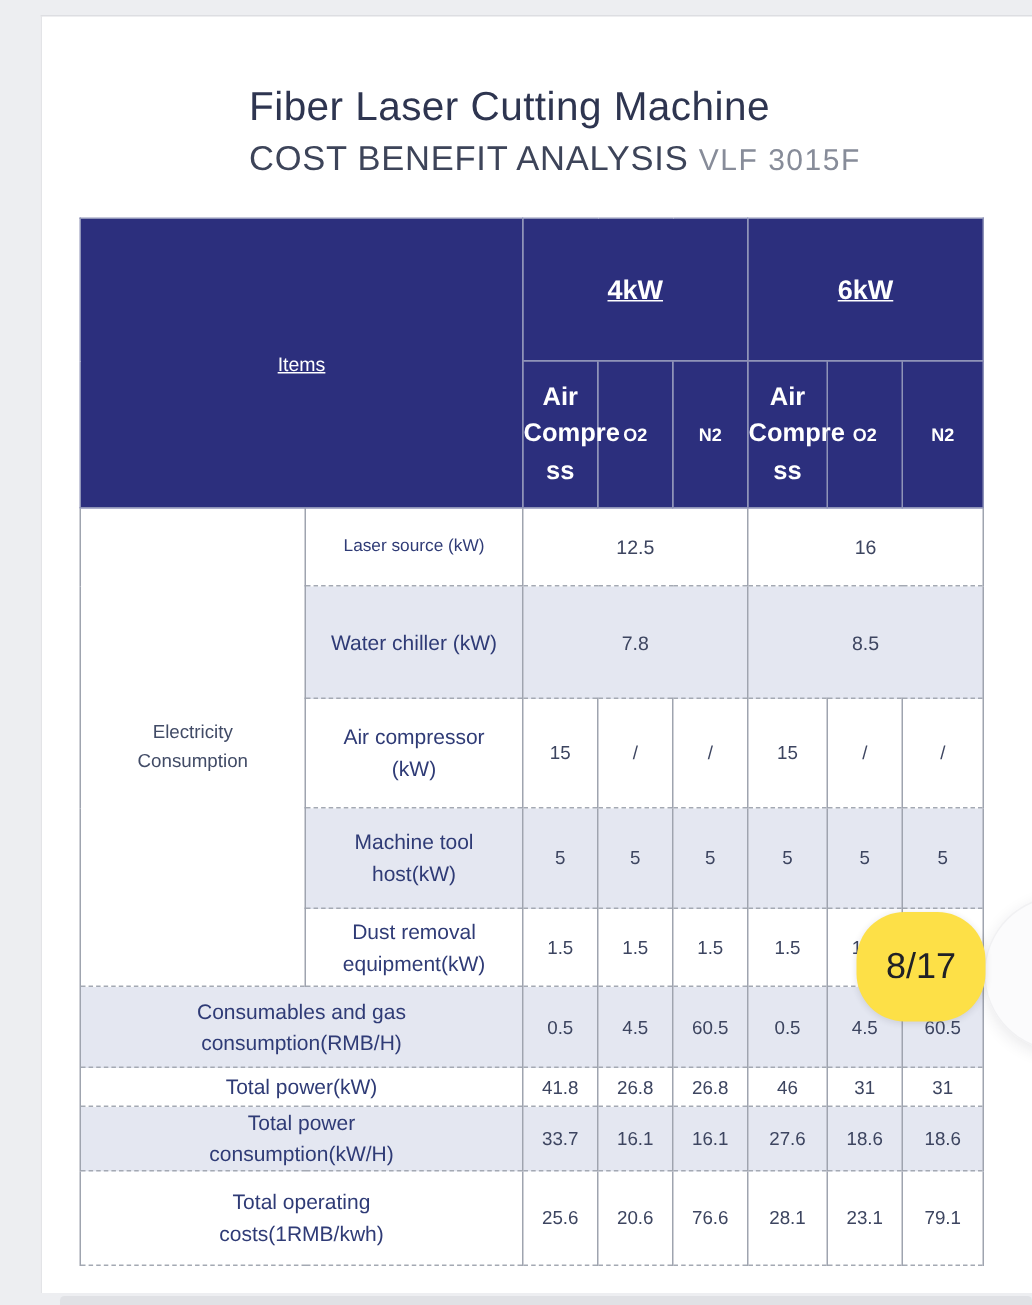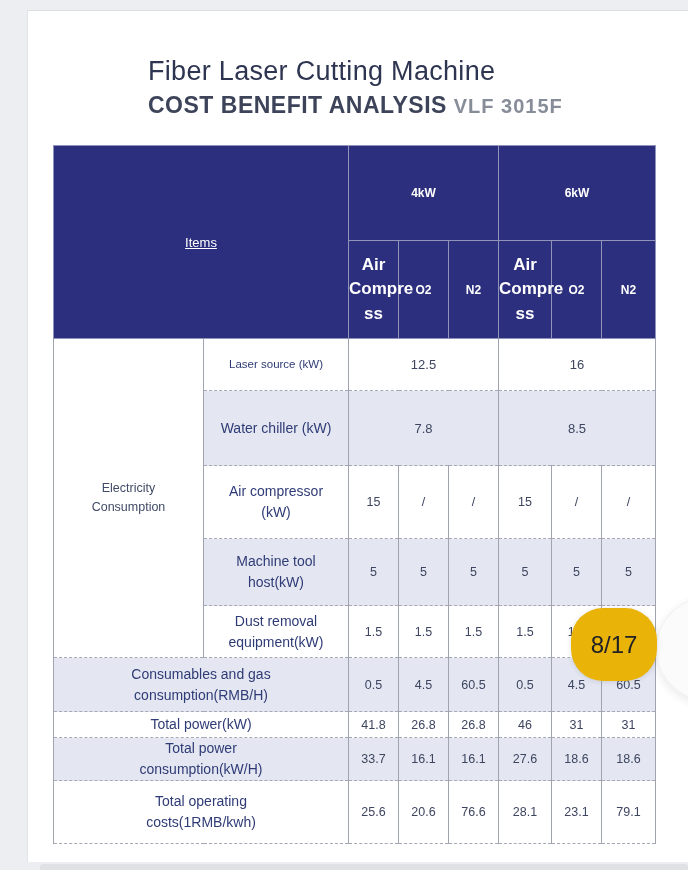--- a/index.html
+++ b/index.html
@@ -21,60 +21,60 @@
   .bottom-strip {
     position:absolute; left:40px; right:0; top:864px; height:6px;
     background:#e0e1e5; border-radius:3px 3px 0 0;
   }
 
   
   .logo { position:absolute; left:36px; top:36px; width:112px; text-align:center; }
   .logo svg { display:block; margin:0 auto; }
   .logo-line { font-size:7.8px; font-weight:bold; letter-spacing:1px; color:#1e2a6e; line-height:1.35; }
 
-  .title-block { position:absolute; left:148px; top:55px; }
+  .title-block { position:absolute; left:166px; top:55px; }
   .title-main { font-size:27px; color:#2e3550; letter-spacing:0.3px; line-height:1.2; font-weight:400; }
-  .title-sub  { font-size:23px; color:#3d4459; letter-spacing:0.5px; margin-top:5px; font-weight:700; }
+  .title-sub  { font-size:23px; color:#3d4459; letter-spacing:0.5px; margin-top:5px; font-weight:400; }
   .title-model { font-size:20px; color:#878c99; letter-spacing:1px; }
 
   
   table.cost {
     position:absolute; left:53px; top:145px;
     border-collapse:collapse; table-layout:fixed;
     width:602px;
   }
   table.cost td, table.cost th { padding:0; text-align:center; vertical-align:middle; white-space:pre-line; }
 
   
   th.navy {
     background:#2c2f7d; color:#ffffff; font-weight:400;
     border:1px solid #8f94b8;
   }
   th.items-cell  { font-size:13px;text-decoration:underline; }
-  th.group-cell  { font-size:12px; font-weight:bold; }
+  th.group-cell  { font-size:18px; font-weight:bold;text-decoration:underline; }
   th.subcol-cell { font-size:12px; font-weight:bold; line-height:1.5; }
   th.subcol-cell.air { font-weight:700; font-size:17px; line-height:1.45; }
 
   
   td.body-cell {
     background:#ffffff;
     border-left:1px solid #9fa4af; border-right:1px solid #9fa4af;
     border-top:1px dashed #a4a9b3; border-bottom:1px dashed #a4a9b3;
   }
   tr.shade td.body-cell { background:#e4e7f1; }
   td.section-cell { background:#ffffff !important; color:#414b66; font-size:12.5px; line-height:1.5;margin-top:12px; }
   td.row-label { color:#2f3b76; font-size:14px; line-height:1.5; }
   td.row-label.small { font-size:11.5px; }
   td.value-cell { color:#3d4560; font-size:12.5px; }
   td.value-cell.big { font-size:13px;margin-top:16px; }
 
   
   .page-indicator {
     position:absolute; left:571px; top:608px; width:86px; height:73px;
-    background:#eab308; border-radius:32px;
+    background:#fde047; border-radius:32px;
     display:flex; align-items:center; justify-content:center;
     font-size:24px; color:#202126;
     box-shadow:0 1px 5px rgba(40,40,60,0.14);
     z-index:5;
   }
   .float-circle {
     position:absolute; left:656px; top:597px; width:104px; height:104px;
     background:#fbfbfc; border-radius:50%;
     box-shadow:0 3px 10px rgba(40,40,60,0.10), inset 0 0 0 1px #f1f1f3;
     z-index:4;

